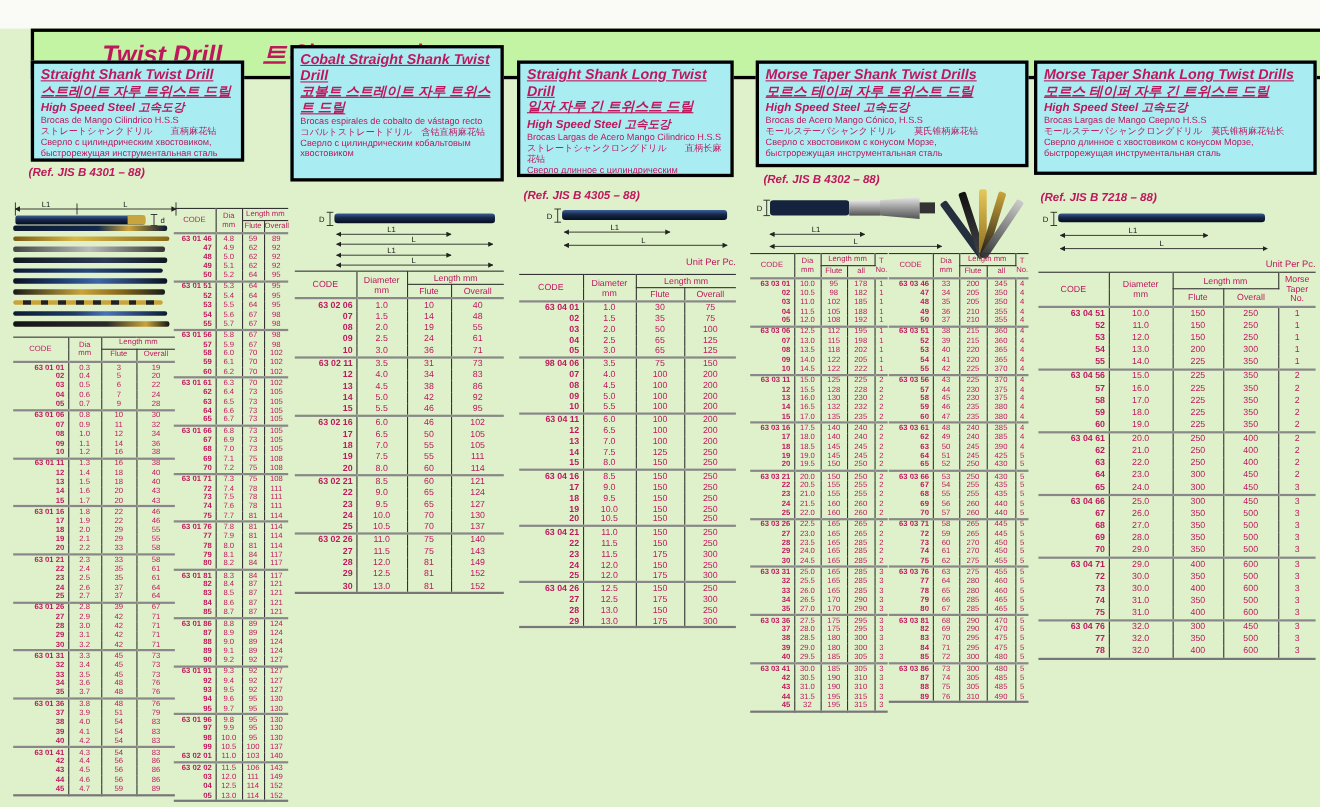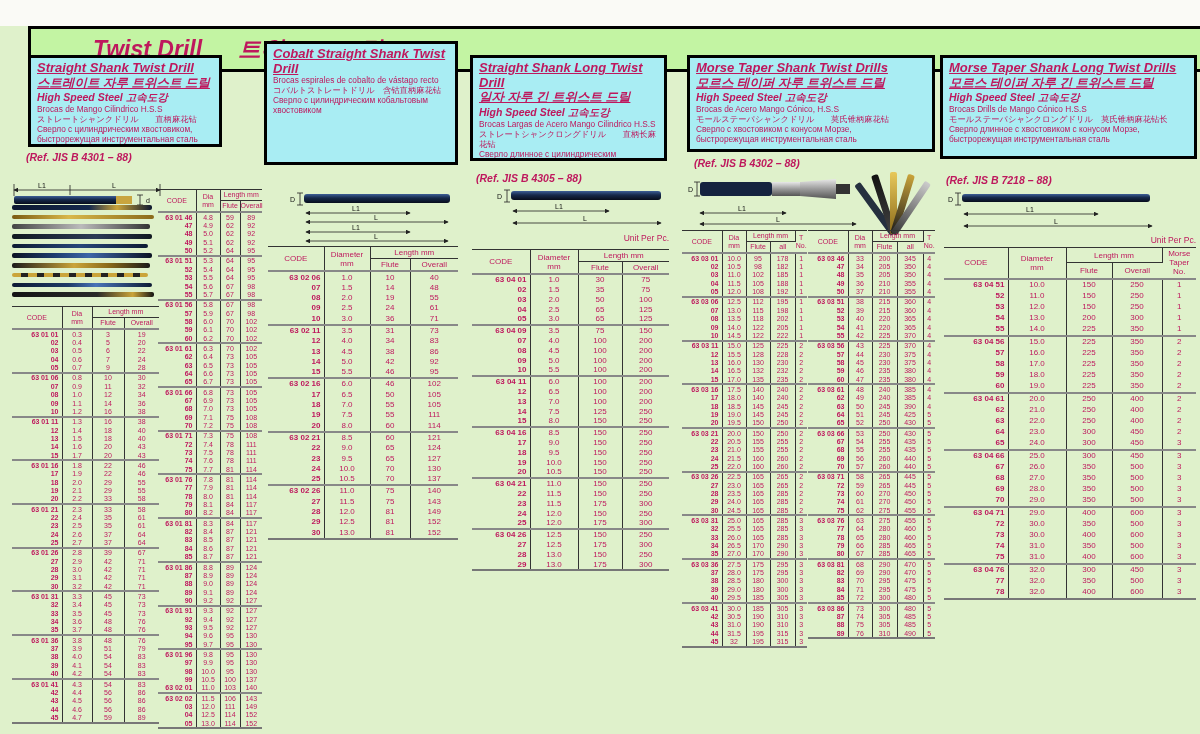--- a/index.html
+++ b/index.html
@@ -77,20 +77,21 @@
     <div class="h-en">Straight Shank Twist Drill</div>
     <div class="h-ko">스트레이트 자루 트위스트 드릴</div>
     <div class="h-hss">High Speed Steel 고속도강</div>
     <div class="h-sm">Brocas de Mango Cilindrico H.S.S</div>
     <div class="h-sm">ストレートシャンクドリル　　直柄麻花钻</div>
     <div class="h-sm">Сверло с цилиндрическим хвостовиком,
 быстрорежущая инструментальная сталь</div>
   </div>
   <div class="hdr" style="left:264px;top:41px;width:194px;height:124px;">
     <div class="h-en">Cobalt Straight Shank Twist Drill</div>
+    <div class="h-ko">코볼트 스트레이트 자루 트위스트 드릴</div>
     <div class="h-sm">Brocas espirales de cobalto de vástago recto</div>
     <div class="h-sm">コバルトストレートドリル　含钴直柄麻花钻</div>
     <div class="h-sm">Сверло с цилиндрическим кобальтовым хвостовиком</div>
   </div>
   <div class="hdr" style="left:470px;top:55px;width:197px;height:106px;">
     <div class="h-en">Straight Shank Long Twist Drill</div>
     <div class="h-ko">일자 자루 긴 트위스트 드릴</div>
     <div class="h-hss">High Speed Steel 고속도강</div>
     <div class="h-sm">Brocas Largas de Acero Mango Cilindrico H.S.S</div>
     <div class="h-sm">ストレートシャンクロングドリル　　直柄长麻花钻</div>
@@ -103,21 +104,21 @@
     <div class="h-hss">High Speed Steel 고속도강</div>
     <div class="h-sm">Brocas de Acero Mango Cónico, H.S.S</div>
     <div class="h-sm">モールステーパシャンクドリル　　莫氏锥柄麻花钻</div>
     <div class="h-sm">Сверло с хвостовиком с конусом Морзе,
 быстрорежущая инструментальная сталь</div>
   </div>
   <div class="hdr" style="left:940px;top:55px;width:257px;height:104px;">
     <div class="h-en">Morse Taper Shank Long Twist Drills</div>
     <div class="h-ko">모르스 테이퍼 자루 긴 트위스트 드릴</div>
     <div class="h-hss">High Speed Steel 고속도강</div>
-    <div class="h-sm">Brocas Drills de Mango Cónico H.S.S</div>
+    <div class="h-sm">Brocas Largas de Mango Сверло H.S.S</div>
     <div class="h-sm">モールステーパシャンクロングドリル　莫氏锥柄麻花钻长</div>
     <div class="h-sm">Сверло длинное с хвостовиком с конусом Морзе,
 быстрорежущая инструментальная сталь</div>
   </div>
 
   <div class="ref" style="left:26px;top:151px;">(Ref. JIS B 4301 – 88)</div>
   <div class="ref" style="left:476px;top:172px;">(Ref. JIS B 4305 – 88)</div>
   <div class="ref" style="left:694px;top:157px;">(Ref. JIS B 4302 – 88)</div>
   <div class="ref" style="left:946px;top:174px;">(Ref. JIS B 7218 – 88)</div>
 
@@ -1104,21 +1105,21 @@
             <td class="f">65</td>
             <td class="o">125</td>
           </tr>
           <tr>
             <td class="c">05</td>
             <td class="d">3.0</td>
             <td class="f">65</td>
             <td class="o">125</td>
           </tr>
           <tr class="gs">
-            <td class="c">63 04 09</td>
+            <td class="c">98 04 06</td>
             <td class="d">3.5</td>
             <td class="f">75</td>
             <td class="o">150</td>
           </tr>
           <tr>
             <td class="c">07</td>
             <td class="d">4.0</td>
             <td class="f">100</td>
             <td class="o">200</td>
           </tr>

